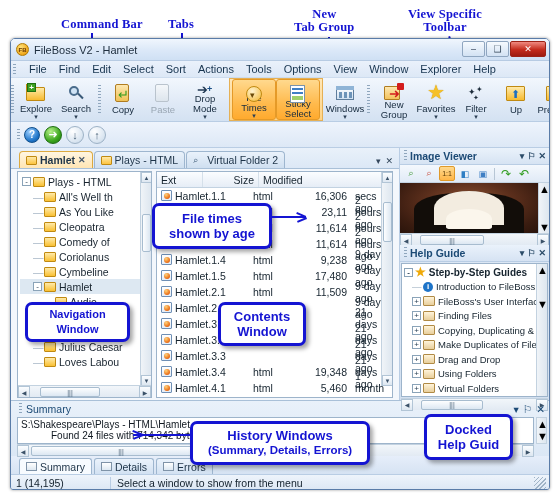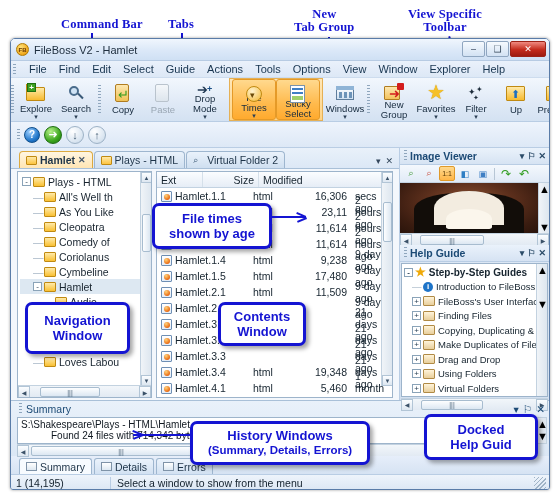--- a/index.html
+++ b/index.html
@@ -201,21 +201,21 @@
   }
   .lhead{ height:16px; display:flex; background:linear-gradient(#fbfdff,#e6edf6);
     border-bottom:1px solid #c2d2e1; font-size:10.5px; color:#16242f;}
   .lhead div{ display:flex;align-items:center; padding:0 4px; border-right:1px solid #d5e0ea;}
   .c-name{width:92px;}
   .c-ext{width:46px;}
   .c-size{width:56px; justify-content:flex-end;}
   .c-mod{flex:1;}
   .lrows{flex:1; overflow:hidden;}
   .lrow{ height:16px; display:flex; align-items:center; font-size:10.5px; color:#16242f;}
-  .lrow > div{ padding:0 4px; display:flex; align-items:flex-end;}
+  .lrow > div{ padding:0 4px; display:flex; align-items:flex-start;}
   .fic{ width:11px;height:11px;margin-right:3px;flex:none;border:1px solid #6e8fb5;
     background:linear-gradient(#ffffff,#e4edf7); position:relative; border-radius:1px;}
   .fic:after{content:"";position:absolute;left:2px;top:2px;width:6px;height:6px;border-radius:50%;
     background:radial-gradient(circle at 35% 30%,#ffd27a,#e96a12 70%,#a83d05);}
   .sort-ic{ width:13px;height:10px;margin-left:3px;border:1px solid #c08a12;
     background:linear-gradient(#fff1c0,#ffd04f); border-radius:1px;}
 
   
   .dock{ display:flex; flex-direction:column; }
   .dockhdr{
@@ -335,21 +335,21 @@
     </div>
   </div>
 
   <div class="menubar">
     <div class="grip"></div>
     <div id="menu-items" style="display:flex;margin-left:4px;">
         <div class="menuitem">File</div>
         <div class="menuitem">Find</div>
         <div class="menuitem">Edit</div>
         <div class="menuitem">Select</div>
-        <div class="menuitem">Guide</div>
+        <div class="menuitem">Sort</div>
         <div class="menuitem">Actions</div>
         <div class="menuitem">Tools</div>
         <div class="menuitem">Options</div>
         <div class="menuitem">View</div>
         <div class="menuitem">Window</div>
         <div class="menuitem">Explorer</div>
         <div class="menuitem">Help</div>
       </div>
   </div>
 
@@ -896,34 +896,34 @@
 </div>
 
 <div class="callout" style="left:152px; top:203px; width:120px; height:46px; font-size:13px;">
   <span class="l1">File times</span>
   <span class="l2">shown by age</span>
 </div>
 <div class="anno-diag" style="left:272px; top:216px; width:34px; z-index:41;"></div>
 <div class="anno-diag" style="left:297px; top:212px; width:10px; transform:rotate(23deg); z-index:41;"></div>
 <div class="anno-diag" style="left:297px; top:221px; width:10px; transform:rotate(-23deg); z-index:41;"></div>
 
-<div class="callout" style="left:25px; top:302px; width:105px; height:52px; font-size:13px;">
+<div class="callout" style="left:25px; top:302px; width:105px; height:40px; font-size:11px;">
   <span class="l1">Navigation</span>
   <span class="l2">Window</span>
 </div>
 
 <div class="callout" style="left:218px; top:302px; width:88px; height:44px; font-size:13px;">
   <span class="l1">Contents</span>
   <span class="l2">Window</span>
 </div>
 
 <div class="callout" style="left:190px; top:421px; width:180px; height:44px; font-size:12px;">
   <span class="l1" style="font-size:13px;">History Windows</span>
   <span class="l2" style="font-size:11.5px;">(Summary, Details, Errors)</span>
 </div>
 <div class="anno-diag" style="left:133px; top:434px; width:58px; z-index:41;"></div>
 <div class="anno-diag" style="left:133px; top:430px; width:11px; transform:rotate(22deg); z-index:41;"></div>
 <div class="anno-diag" style="left:133px; top:438px; width:11px; transform:rotate(-22deg); z-index:41;"></div>
 
-<div class="callout" style="left:424px; top:414px; width:114px; height:46px; font-size:13px;">
+<div class="callout" style="left:424px; top:414px; width:89px; height:46px; font-size:13px;">
   <span class="l1">Docked</span>
   <span class="l2">Help Guid</span>
 </div>
 
 </body></html>

